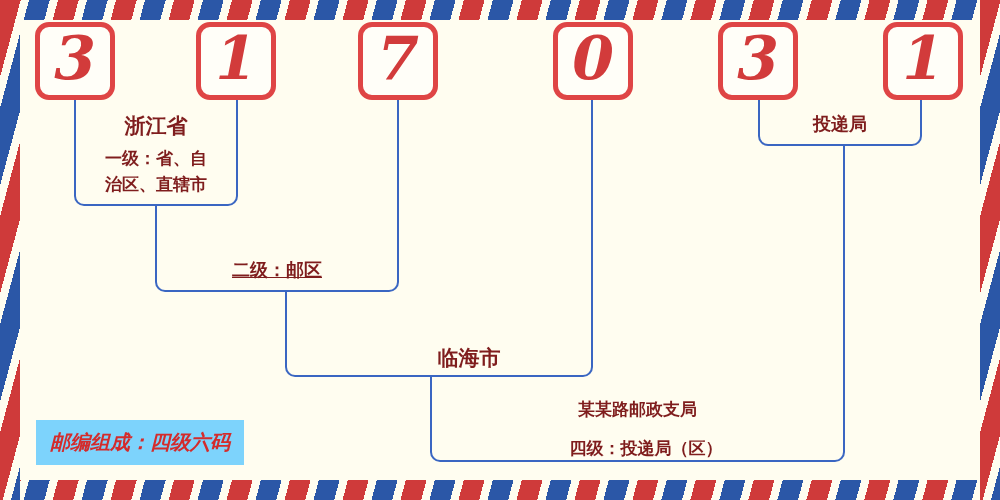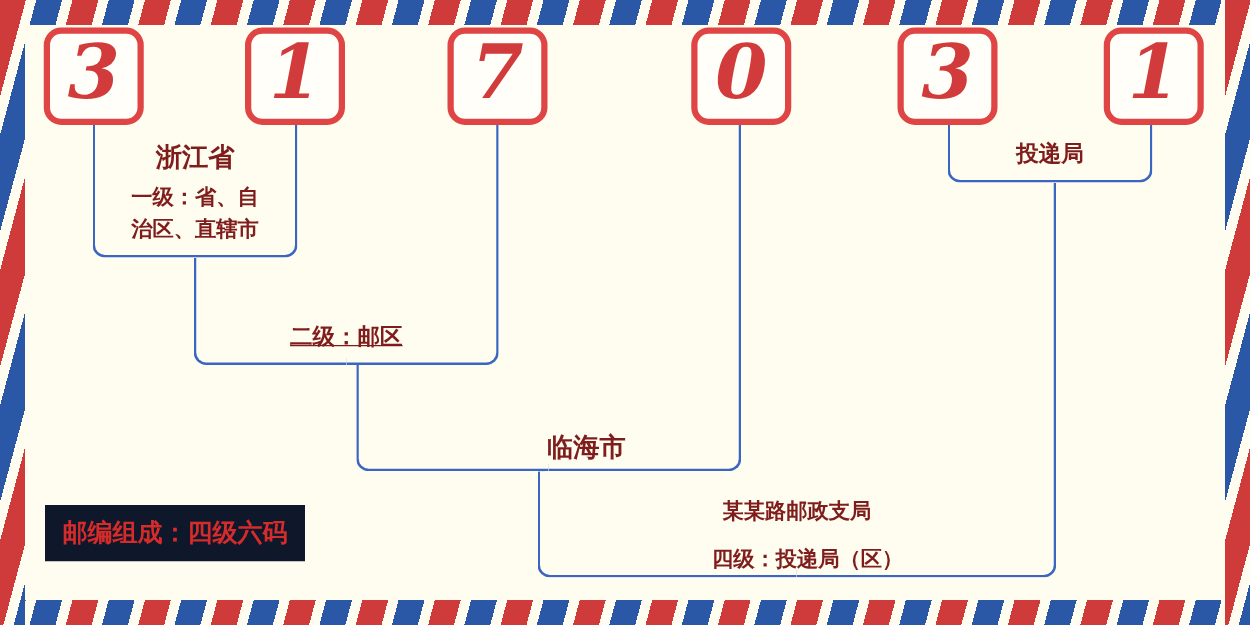--- a/index.html
+++ b/index.html
@@ -64,26 +64,27 @@
     color:#7f1d1d;
     font-weight:bold;
     text-align:center;
   }
   .lbl .title { font-size:21px; margin-bottom:5px; }
   .lbl .desc  { font-size:17px; line-height:1.55; }
 
   .footer-note {
     position:absolute;
     left:36px;
-    top:404px;
-    background:#0f172a;
+    top:420px;
+    background:#7dd3fc;
     color:#d42b2b;
     font-size:20px;
     font-weight:bold;
     padding:9px 14px;
+    font-style:italic;
   }
 </style>
 </head>
 <body>
 
 <div class="canvas">
 
   <div class="stripe top"></div>
   <div class="stripe bottom"></div>
   <div class="stripe left"></div>

